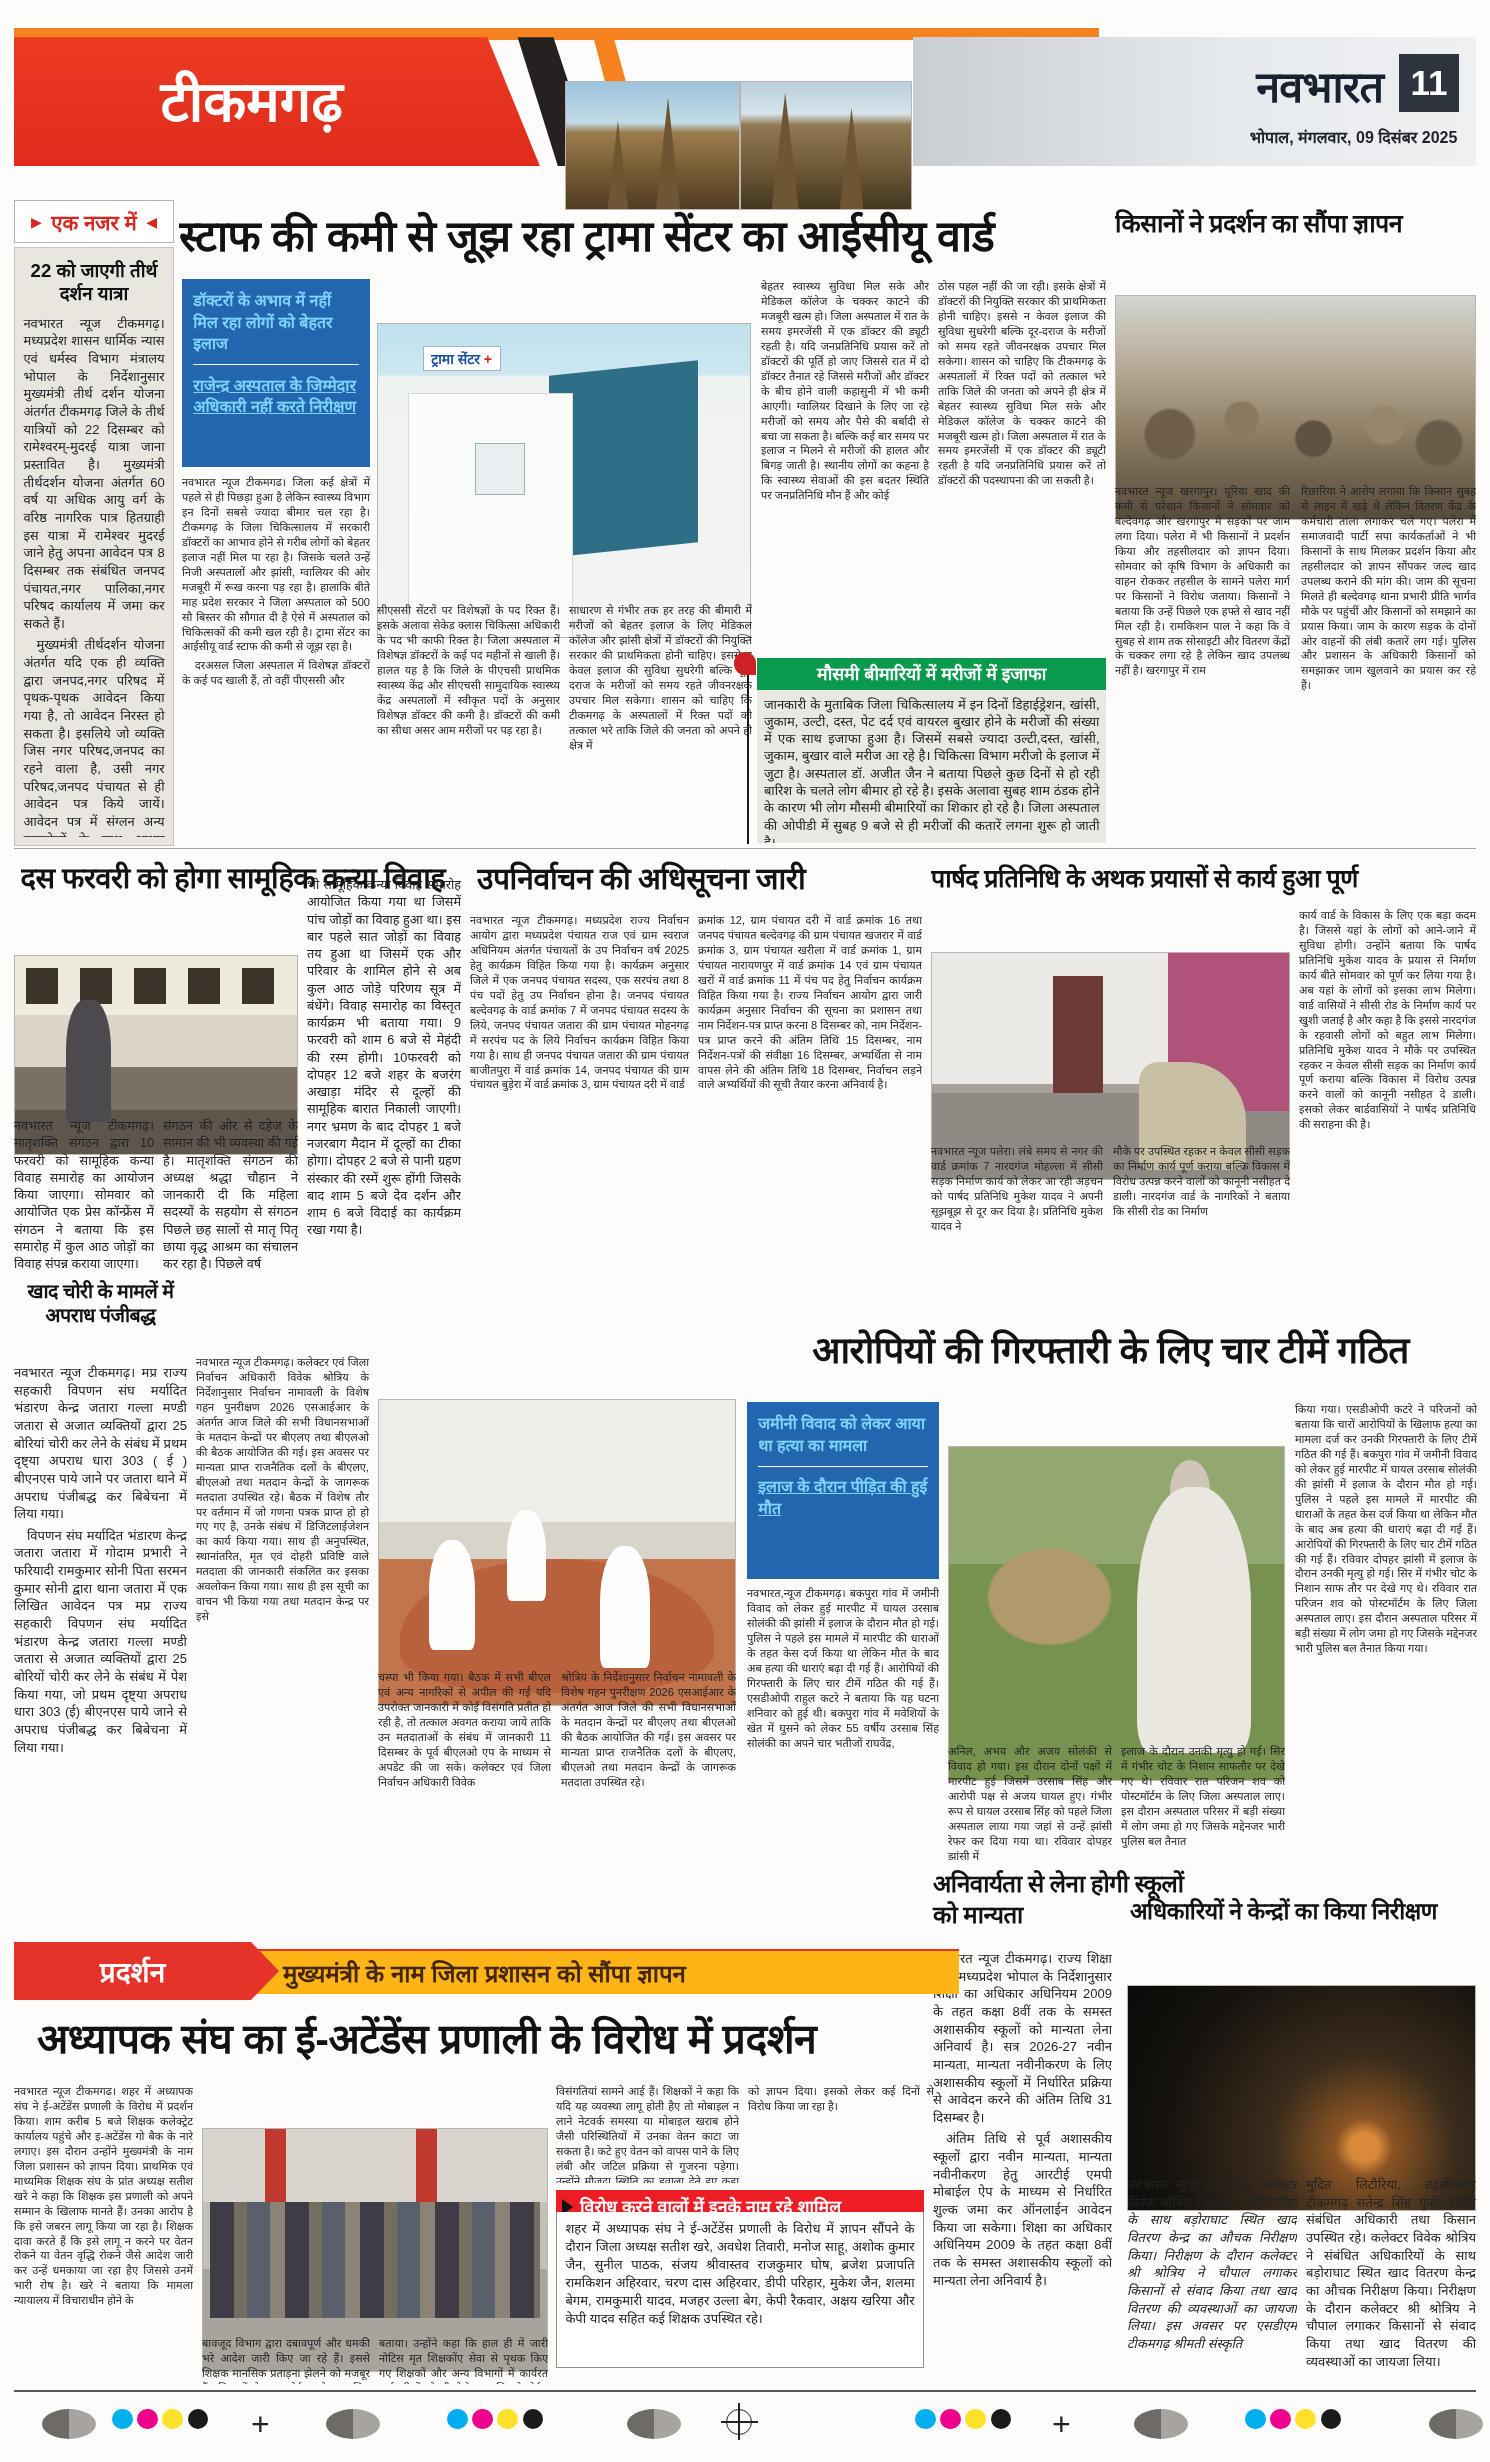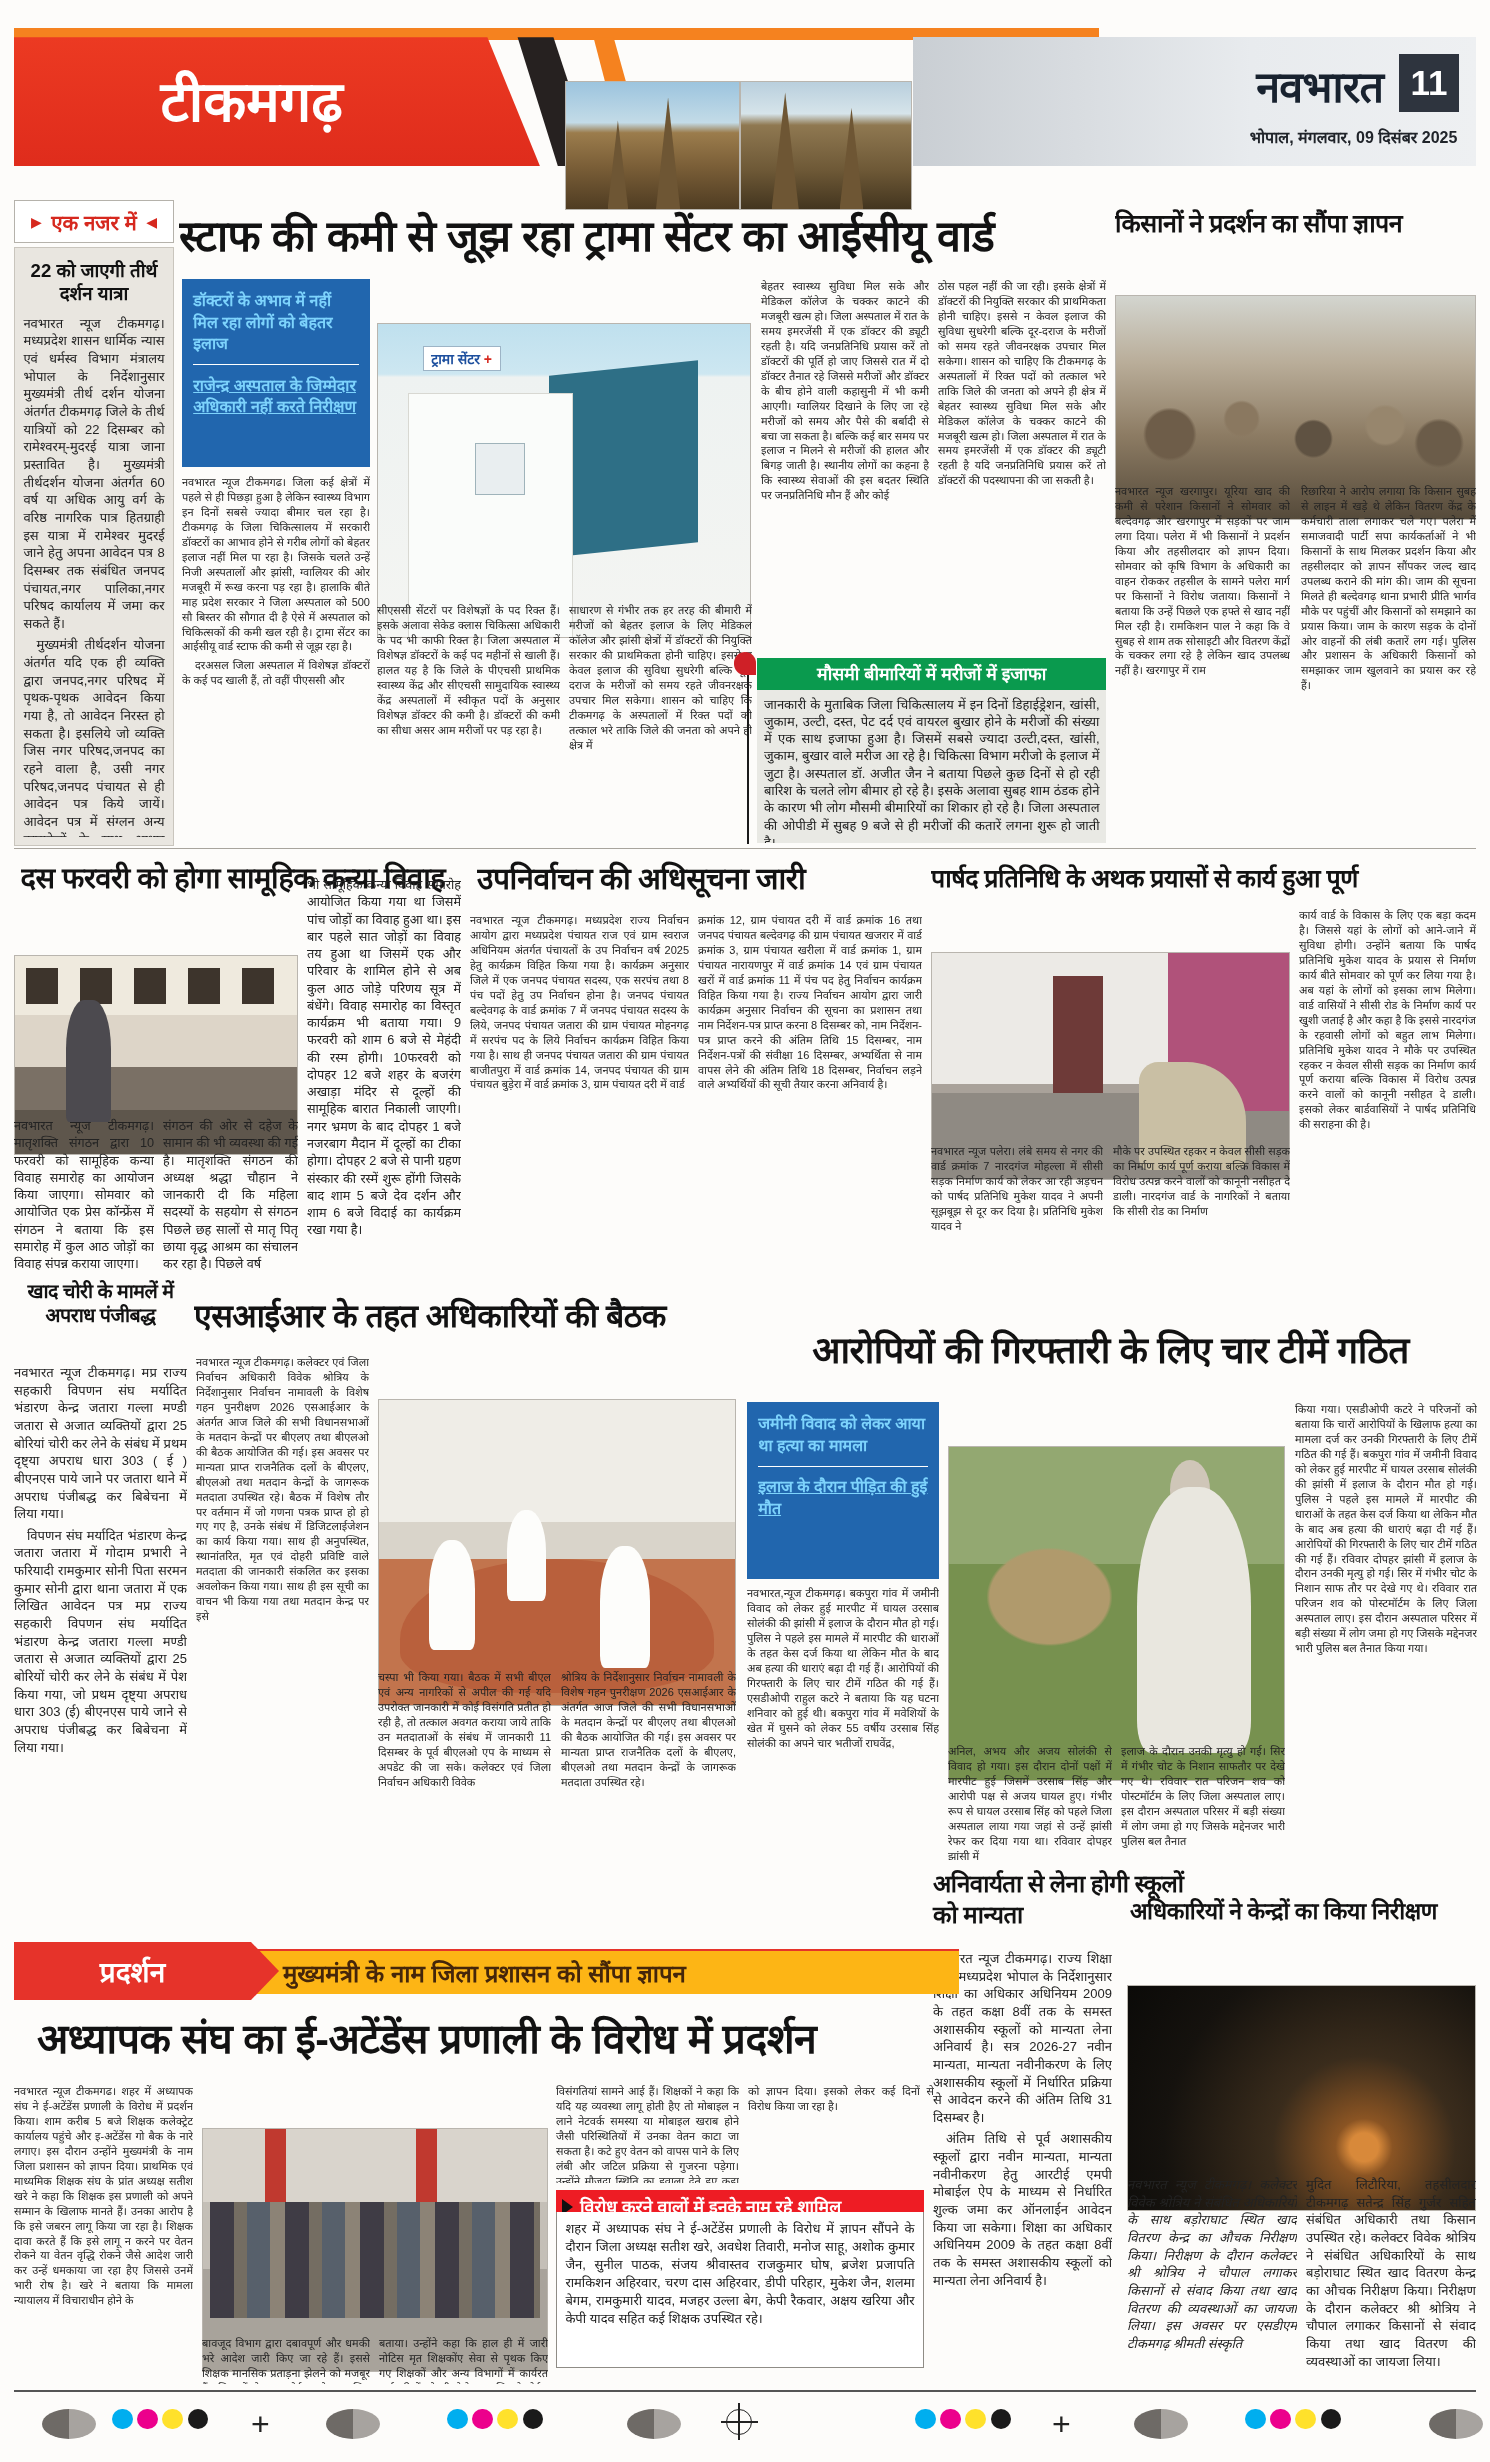--- a/index.html
+++ b/index.html
@@ -205,21 +205,20 @@
   <div class="abs col" style="left:1113px;top:1144px;width:177px;height:155px;">
     <p class="nohang">मौके पर उपस्थित रहकर न केवल सीसी सड़क का निर्माण कार्य पूर्ण कराया बल्कि विकास में विरोध उत्पन्न करने वालों को कानूनी नसीहत दे डाली। नारदगंज वार्ड के नागरिकों ने बताया कि सीसी रोड का निर्माण</p>
   </div>
 
   <div class="abs hl" style="left:14px;top:1279px;width:173px;height:80px;font-size:19.6px;line-height:1.25;text-align:center;">खाद चोरी के मामलें में अपराध पंजीबद्ध</div>
   <div class="abs col" style="left:14px;top:1364px;width:173px;height:566px;font-size:13px;">
     <p class="nohang">नवभारत न्यूज टीकमगढ़। मप्र राज्य सहकारी विपणन संघ मर्यादित भंडारण केन्द्र जतारा गल्ला मण्डी जतारा से अजात व्यक्तियों द्वारा 25 बोरियां चोरी कर लेने के संबंध में प्रथम दृष्ट्या अपराध धारा 303 ( ई ) बीएनएस पाये जाने पर जतारा थाने में अपराध पंजीबद्ध कर बिबेचना में लिया गया।</p>
     <p>विपणन संघ मर्यादित भंडारण केन्द्र जतारा जतारा में गोदाम प्रभारी ने फरियादी रामकुमार सोनी पिता सरमन कुमार सोनी द्वारा थाना जतारा में एक लिखित आवेदन पत्र मप्र राज्य सहकारी विपणन संघ मर्यादित भंडारण केन्द्र जतारा गल्ला मण्डी जतारा से अजात व्यक्तियों द्वारा 25 बोरियों चोरी कर लेने के संबंध में पेश किया गया, जो प्रथम दृष्ट्या अपराध धारा 303 (ई) बीएनएस पाये जाने से अपराध पंजीबद्ध कर बिबेचना में लिया गया।</p>
   </div>
 
-  <div class="abs hl nowrap" style="left:194px;top:1287px;width:545px;height:61px;font-size:32px;line-height:58px;">एसआईआर के तहत अधिकारियों की बैठक</div>
   <div class="abs col" style="left:196px;top:1355px;width:173px;height:576px;">
     <p class="nohang">नवभारत न्यूज टीकमगढ़। कलेक्टर एवं जिला निर्वाचन अधिकारी विवेक श्रोत्रिय के निर्देशानुसार निर्वाचन नामावली के विशेष गहन पुनरीक्षण 2026 एसआईआर के अंतर्गत आज जिले की सभी विधानसभाओं के मतदान केन्द्रों पर बीएलए तथा बीएलओ की बैठक आयोजित की गई। इस अवसर पर मान्यता प्राप्त राजनैतिक दलों के बीएलए, बीएलओ तथा मतदान केन्द्रों के जागरूक मतदाता उपस्थित रहे। बैठक में विशेष तौर पर वर्तमान में जो गणना पत्रक प्राप्त हो हो गए गए है, उनके संबंध में डिजिटलाईजेशन का कार्य किया गया। साथ ही अनुपस्थित, स्थानांतरित, मृत एवं दोहरी प्रविष्टि वाले मतदाता की जानकारी संकलित कर इसका अवलोकन किया गया। साथ ही इस सूची का वाचन भी किया गया तथा मतदान केन्द्र पर इसे</p>
   </div>
   <div class="abs ph ph-sir" style="left:378px;top:1355px;width:358px;height:307px;">
     <div class="s-rug"></div>
     <div class="s-p1" style="left:14%;bottom:18%;width:13%;height:36%;"></div>
     <div class="s-p1" style="left:62%;bottom:12%;width:14%;height:40%;"></div>
     <div class="s-p1" style="left:36%;bottom:34%;width:11%;height:30%;"></div>
   </div>
   <div class="abs col" style="left:378px;top:1670px;width:173px;height:261px;">

